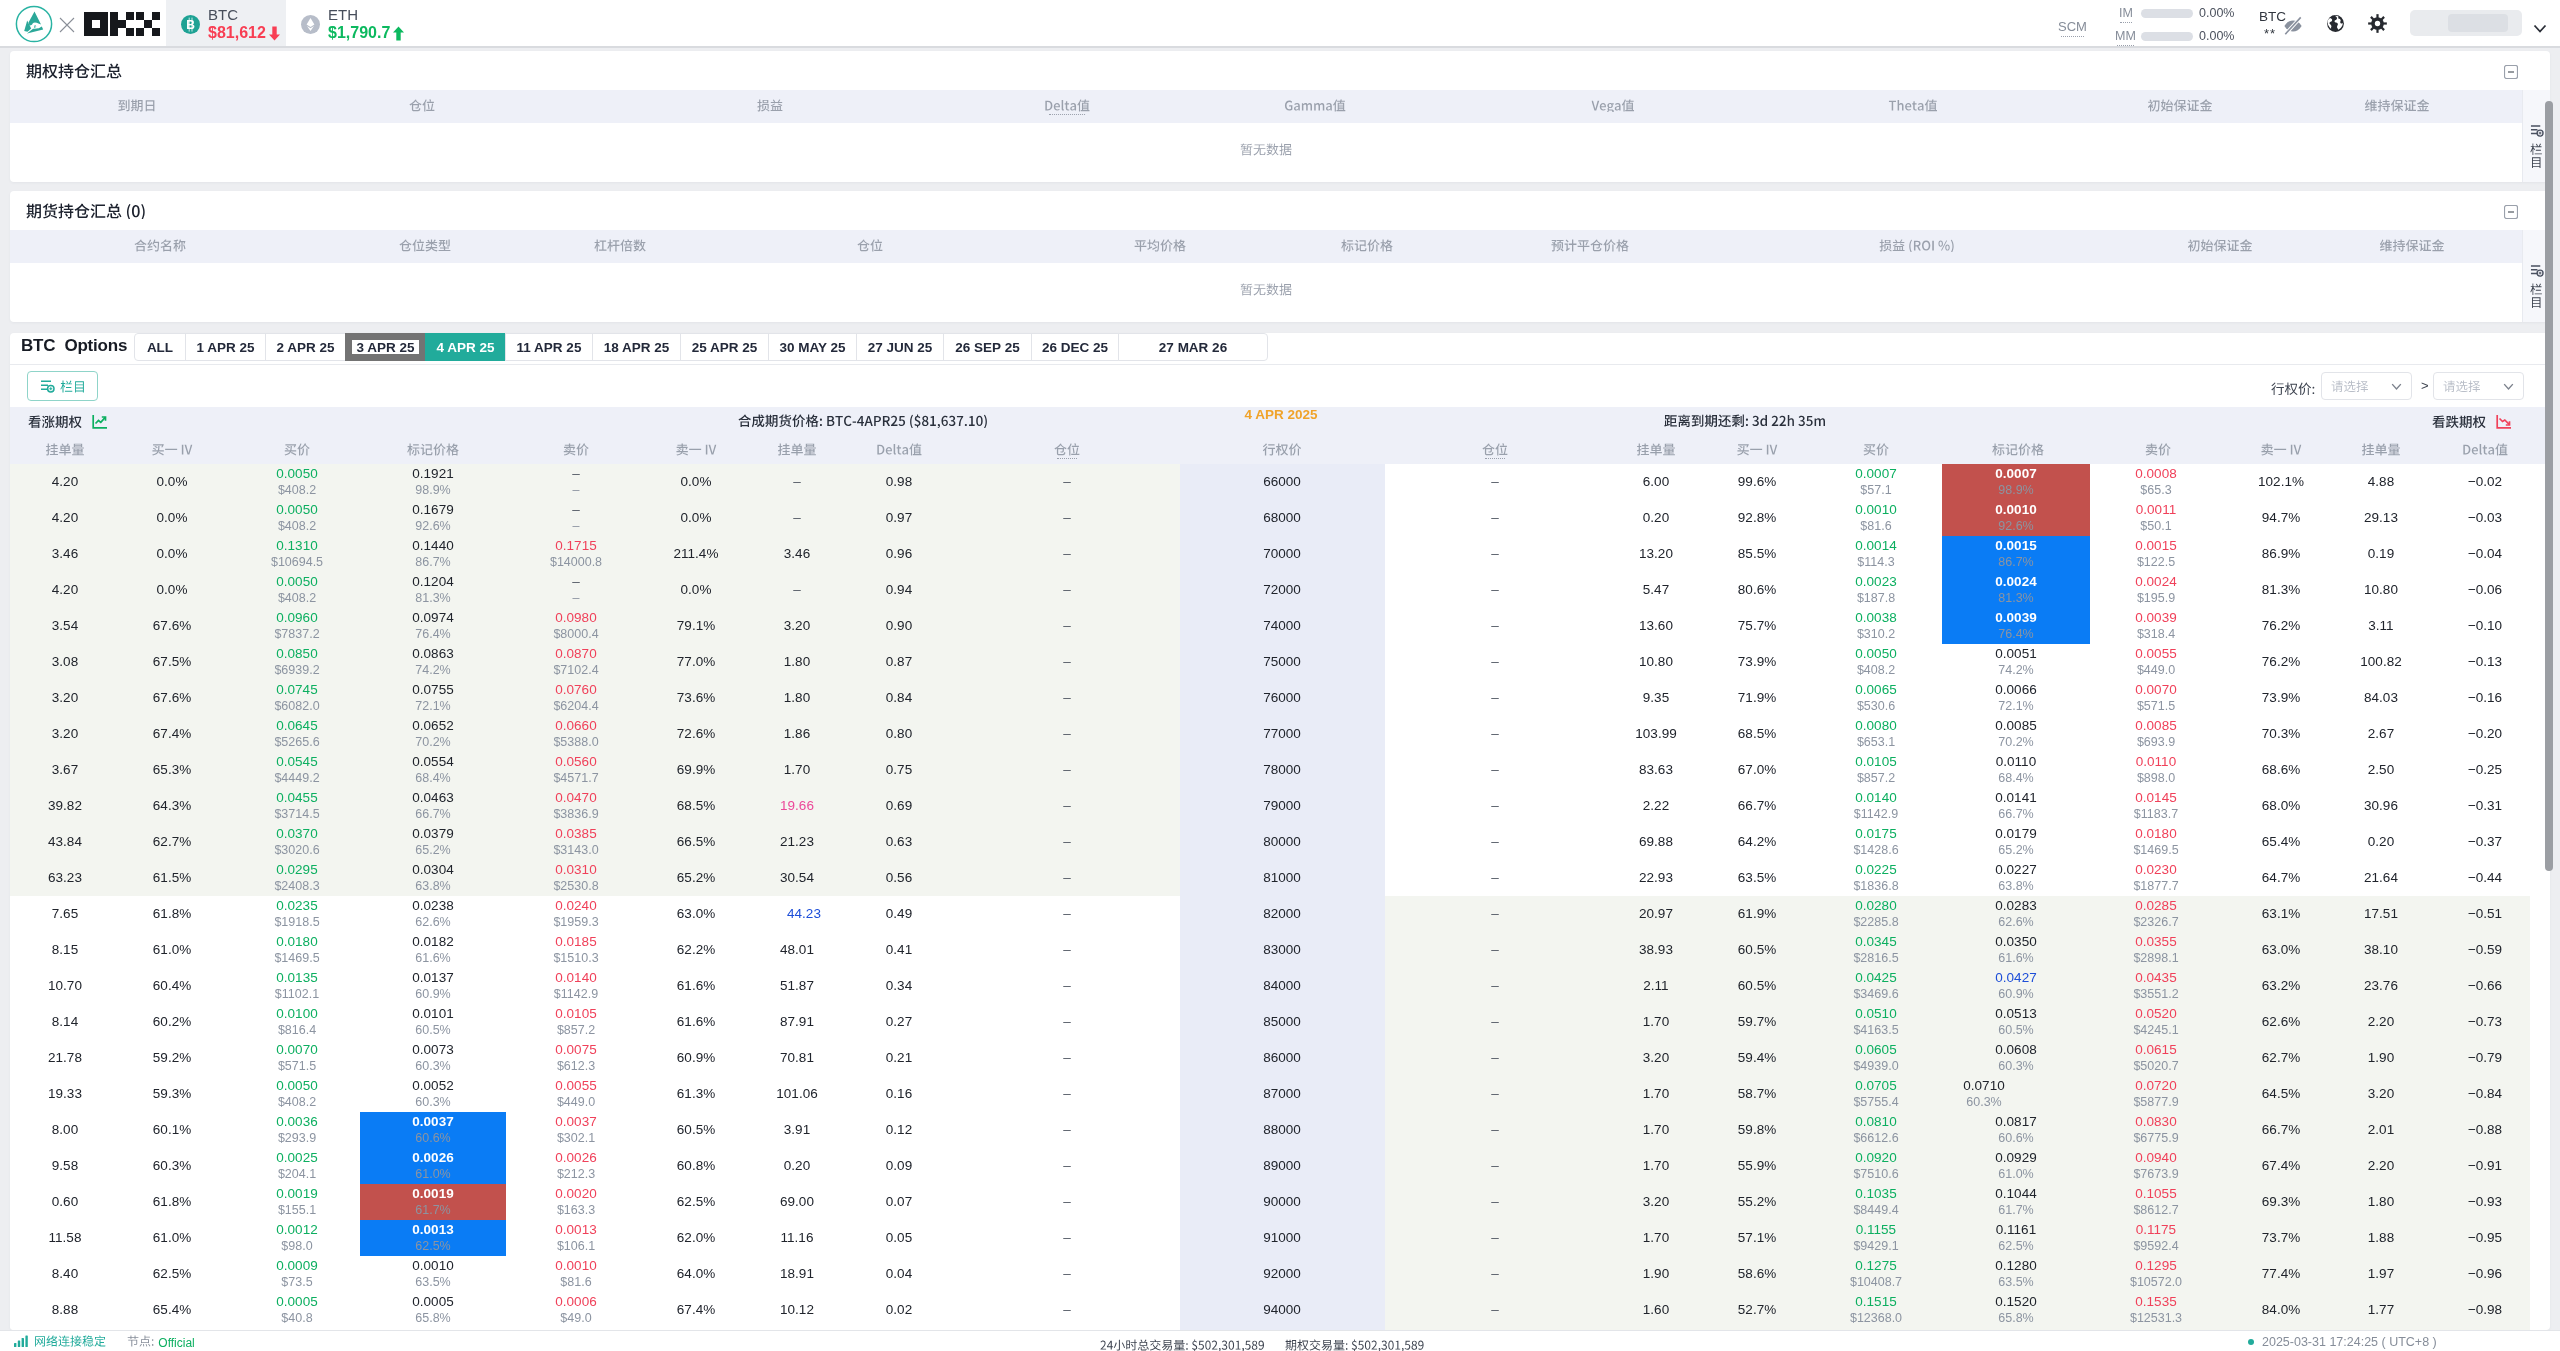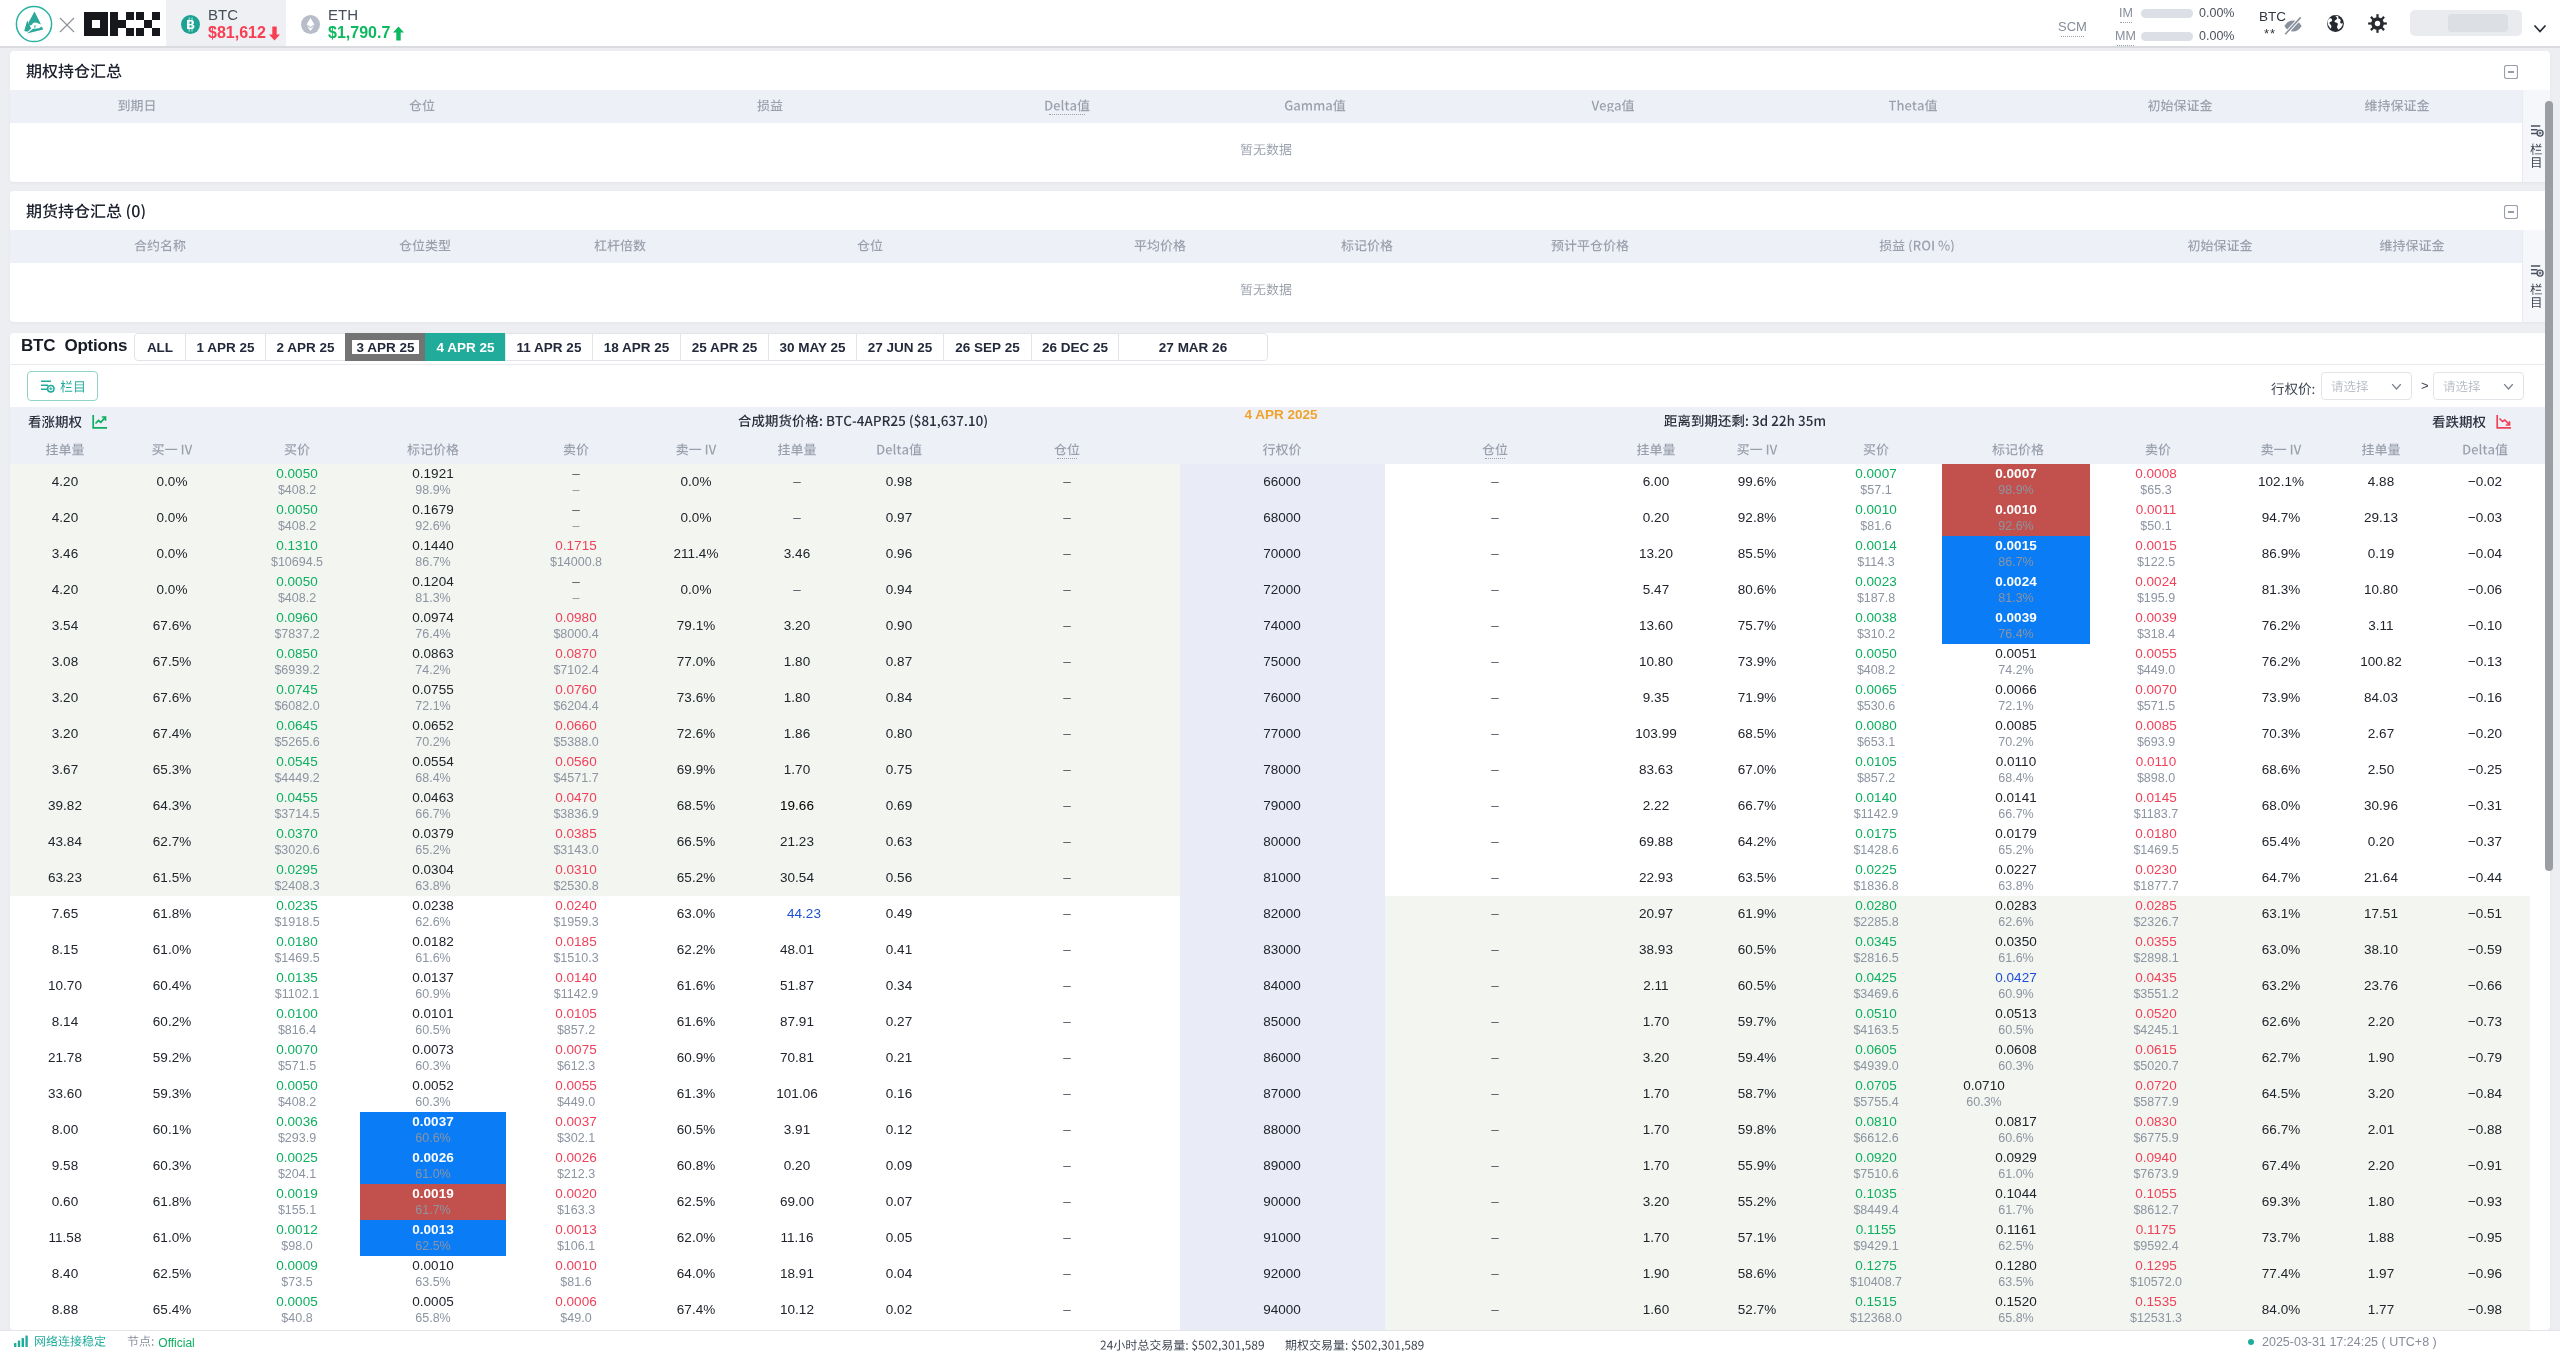--- a/index.html
+++ b/index.html
@@ -752,21 +752,21 @@
         </div>
         <div class="cell" style="left:423px;transform:translateX(-50%)">
           <div style="color:#20242c">0.0463</div>
           <div class="sub">66.7%</div>
         </div>
         <div class="cell" style="left:566px;transform:translateX(-50%)">
           <div style="color:#f0415a">0.0470</div>
           <div class="sub">$3836.9</div>
         </div>
         <div class="cell" style="left:686px;transform:translateX(-50%)">68.5%</div>
-        <div class="cell" style="left:787px;transform:translateX(-50%);color:#000000">19.66</div>
+        <div class="cell" style="left:787px;transform:translateX(-50%);color:#ec4899">19.66</div>
         <div class="cell" style="left:889px;transform:translateX(-50%)">0.69</div>
         <div class="cell" style="left:1057px;transform:translateX(-50%);color:#4e5560">–</div>
         <div class="cell" style="left:1272px;transform:translateX(-50%);font-size:13.5px">79000</div>
         <div class="cell" style="left:1485px;transform:translateX(-50%);color:#4e5560">–</div>
         <div class="cell" style="left:1646px;transform:translateX(-50%)">2.22</div>
         <div class="cell" style="left:1747px;transform:translateX(-50%)">66.7%</div>
         <div class="cell" style="left:1866px;transform:translateX(-50%)">
           <div class="g">0.0140</div>
           <div class="sub">$1142.9</div>
         </div>
@@ -1073,21 +1073,21 @@
           <div class="sub">$5020.7</div>
         </div>
         <div class="cell" style="left:2271px;transform:translateX(-50%)">62.7%</div>
         <div class="cell" style="left:2371px;transform:translateX(-50%)">1.90</div>
         <div class="cell" style="left:2475px;transform:translateX(-50%)">−0.79</div>
       </div>
       <div class="row" style="top:612px">
         <div class="abs" style="left:0;top:0;width:1170px;height:36px;background:#fff"></div>
         <div class="abs" style="left:1170px;top:0;width:205px;height:36px;background:#e9ecf7"></div>
         <div class="abs" style="left:1375px;top:0;width:1145px;height:36px;background:#f3f5f0"></div>
-        <div class="cell" style="left:55px;transform:translateX(-50%)">33.60</div>
+        <div class="cell" style="left:55px;transform:translateX(-50%)">19.33</div>
         <div class="cell" style="left:162px;transform:translateX(-50%)">59.3%</div>
         <div class="cell" style="left:287px;transform:translateX(-50%)">
           <div class="g">0.0050</div>
           <div class="sub">$408.2</div>
         </div>
         <div class="cell" style="left:423px;transform:translateX(-50%)">
           <div style="color:#20242c">0.0052</div>
           <div class="sub">60.3%</div>
         </div>
         <div class="cell" style="left:566px;transform:translateX(-50%)">

